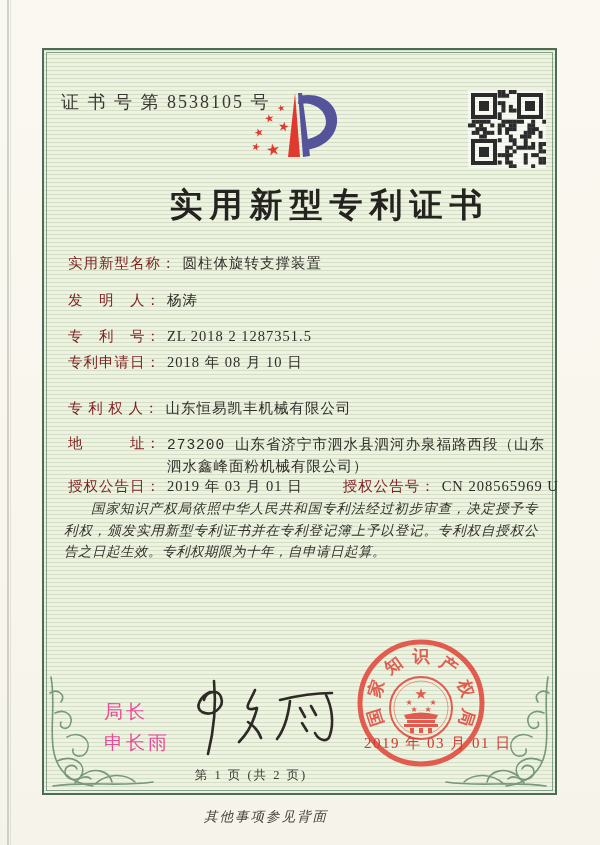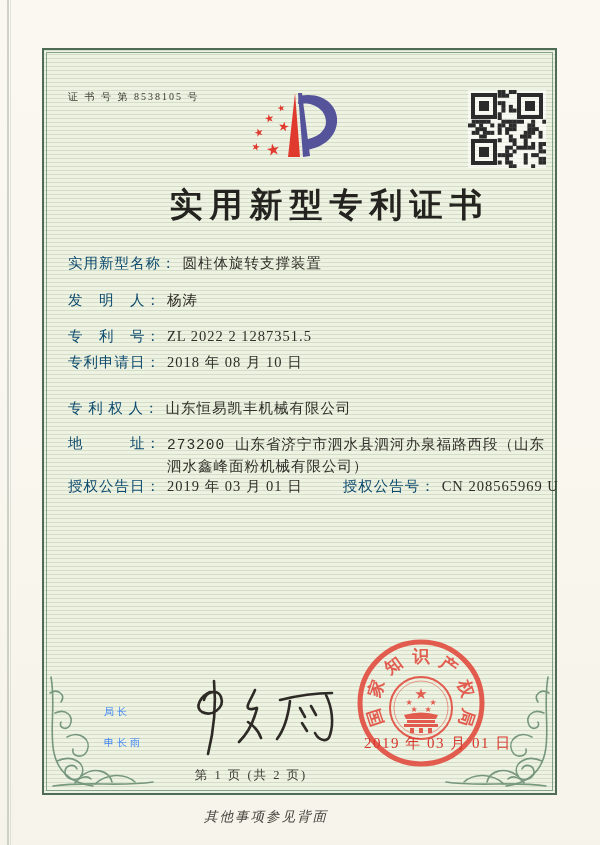--- a/index.html
+++ b/index.html
@@ -19,46 +19,46 @@
     position:absolute;left:42px;top:48px;width:511px;height:743px;
     border:2px solid #4e6b57;
     background-color:#eef2e2;
     background-image:repeating-linear-gradient(
       to bottom,
       rgba(150,176,132,.30) 0px, rgba(150,176,132,.30) 1px,
       rgba(238,242,226,0) 1px, rgba(238,242,226,0) 4px);
   }
   .frame-inner{position:absolute;inset:2px;border:1px solid #84a18a;pointer-events:none;}
 
-  .cert-no{position:absolute;left:68px;top:90px;font-size:10px;letter-spacing:2px;color:#3a3832;}
+  .cert-no{position:absolute;left:61px;top:90px;font-size:18px;letter-spacing:2px;color:#3a3832;}
 
   .logo{position:absolute;left:243px;top:84px;}
   .qr{position:absolute;left:468px;top:90px;}
 
   .title{
     position:absolute;left:42px;top:183px;width:575px;text-align:center;
     font-size:33px;font-weight:600;letter-spacing:7px;color:#24231f;
   }
 
   .row{position:absolute;left:68px;font-size:14.5px;letter-spacing:1px;
     color:#2f2d28;white-space:nowrap;}
-  .row .lab{color:#0c4a6e;}
+  .row .lab{color:#7f1d1d;}
   .row .val{margin-left:6px;text-align:right;}
   .row .val-wrap{display:inline-block;vertical-align:top;white-space:normal;
     width:392px;line-height:22px;margin-left:6px;font-family:Liberation Mono, monospace;}
   .pair2{margin-left:40px;}
 
   .paras{position:absolute;left:64px;top:498px;width:474px;}
   .paras p{
     margin:0;font-size:13.5px;font-style:italic;line-height:21.5px;
     text-indent:2em;letter-spacing:.5px;color:#34322c;text-align:justify;
   }
 
-  .director{position:absolute;left:104px;top:696px;font-size:10px;
-    letter-spacing:3px;color:#3b82f6;line-height:31px;}
+  .director{position:absolute;left:104px;top:696px;font-size:19px;
+    letter-spacing:3px;color:#ec4899;line-height:31px;}
   .signature{position:absolute;left:180px;top:676px;}
 
   .seal{position:absolute;left:356px;top:638px;}
   .seal-date{position:absolute;left:364px;top:734px;font-size:15px;
     letter-spacing:1.5px;color:#d6372d;}
 
   .page-no{position:absolute;left:42px;top:767px;width:418px;text-align:center;
     font-size:12.5px;letter-spacing:2px;color:#3a3832;}
   .back-note{position:absolute;left:0;top:808px;width:532px;text-align:center;
     font-size:13.5px;font-style:italic;letter-spacing:2px;color:#403e37;}
@@ -246,36 +246,37 @@
 
 <div class="title">实用新型专利证书</div>
 
 <div class="row" style="top:254px">
   <span class="lab">实用新型名称：</span><span class="val">圆柱体旋转支撑装置</span>
 </div>
 <div class="row" style="top:291px">
   <span class="lab">发　明　人：</span><span class="val">杨涛</span>
 </div>
 <div class="row" style="top:327px">
-  <span class="lab">专　利　号：</span><span class="val">ZL 2022 2 1287351.5</span>
+  <span class="lab">专　利　号：</span><span class="val">ZL 2018 2 1287351.5</span>
 </div>
 <div class="row" style="top:353px">
   <span class="lab">专利申请日：</span><span class="val">2018 年 08 月 10 日</span>
 </div>
 <div class="row" style="top:399px">
   <span class="lab">专 利 权 人：</span><span class="val">山东恒易凯丰机械有限公司</span>
 </div>
 <div class="row" style="top:434px">
   <span class="lab">地　　　址：</span><span class="val-wrap">273200 山东省济宁市泗水县泗河办泉福路西段（山东泗水鑫峰面粉机械有限公司）</span>
 </div>
 <div class="row" style="top:477px">
   <span class="lab">授权公告日：</span><span class="val">2019 年 03 月 01 日</span><span class="lab pair2">授权公告号：</span><span class="val">CN 208565969 U</span>
 </div>
 
 <div class="paras">
+  <p>国家知识产权局依照中华人民共和国专利法经过初步审查，决定授予专利权，颁发实用新型专利证书并在专利登记簿上予以登记。专利权自授权公告之日起生效。专利权期限为十年，自申请日起算。</p>
 </div>
 
 <div class="director">
   <div>局长</div>
   <div>申长雨</div>
 </div>
 
 <svg class="signature" width="165" height="92" viewBox="0 0 165 92">
   <g fill="none" stroke="#2e2a26" stroke-width="2.6" stroke-linecap="round">
     <path d="M30,16 C21,20 14,31 22,36 C32,41 45,32 41,21 C38,13 26,15 24,24"></path>

